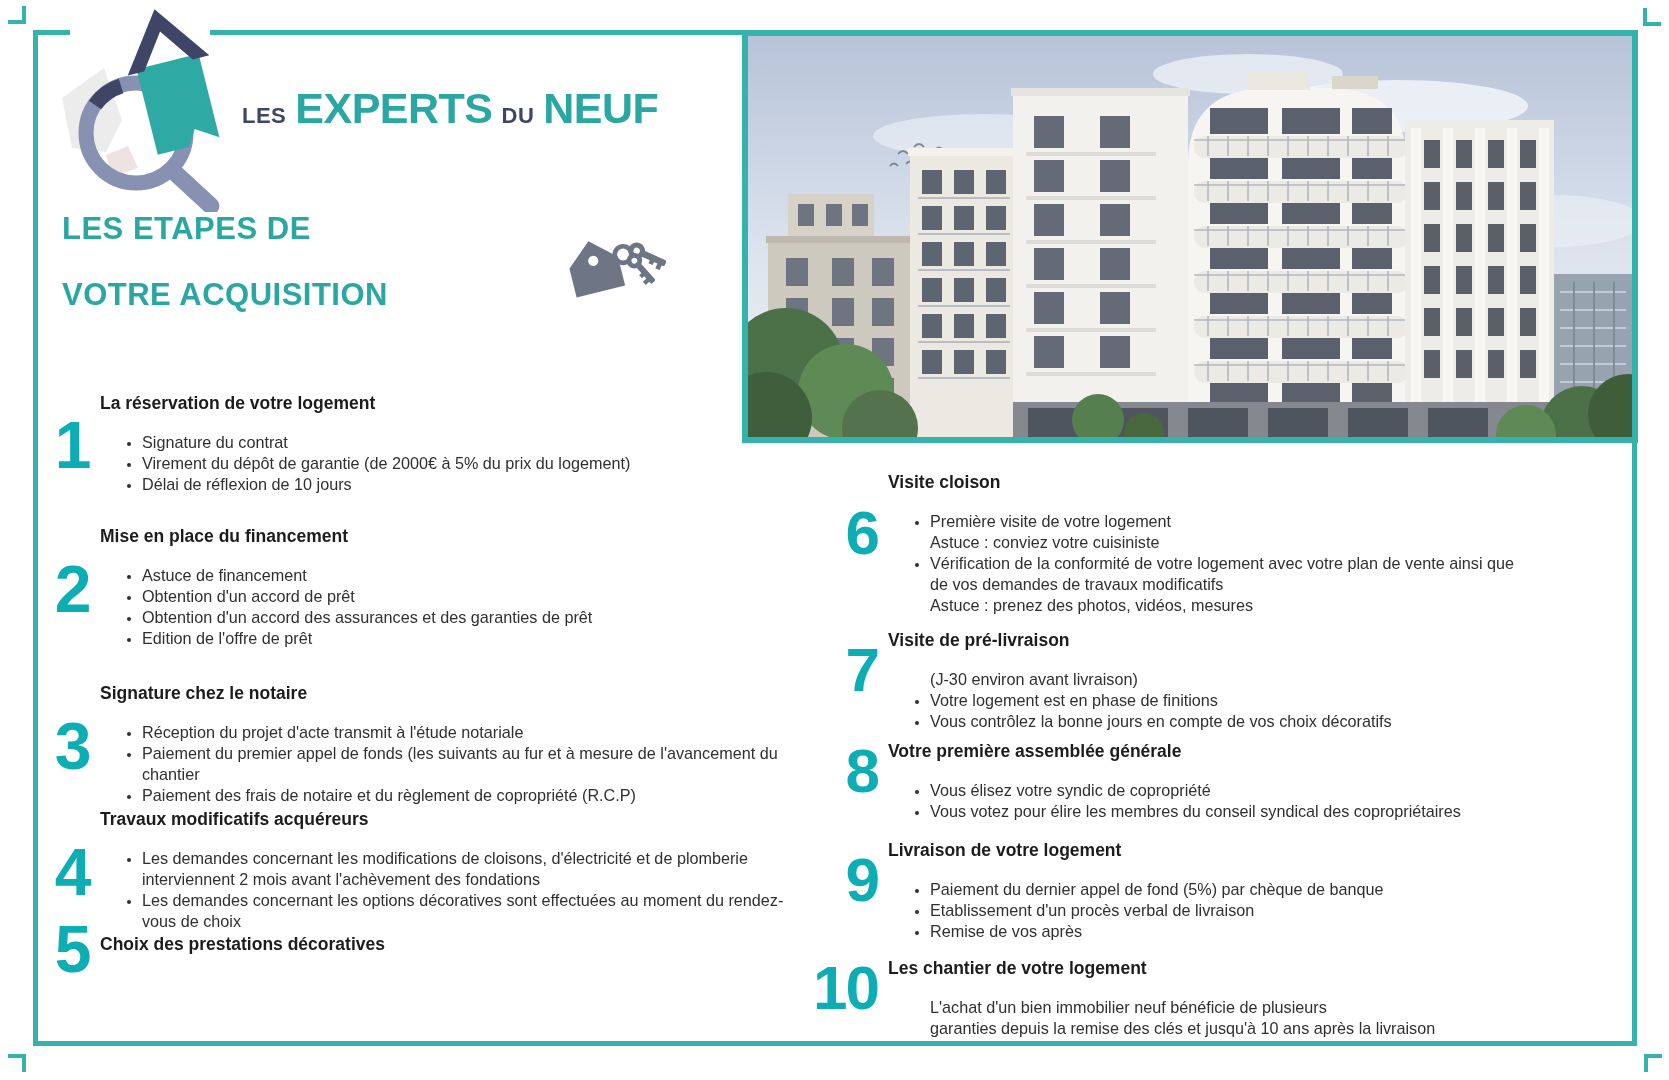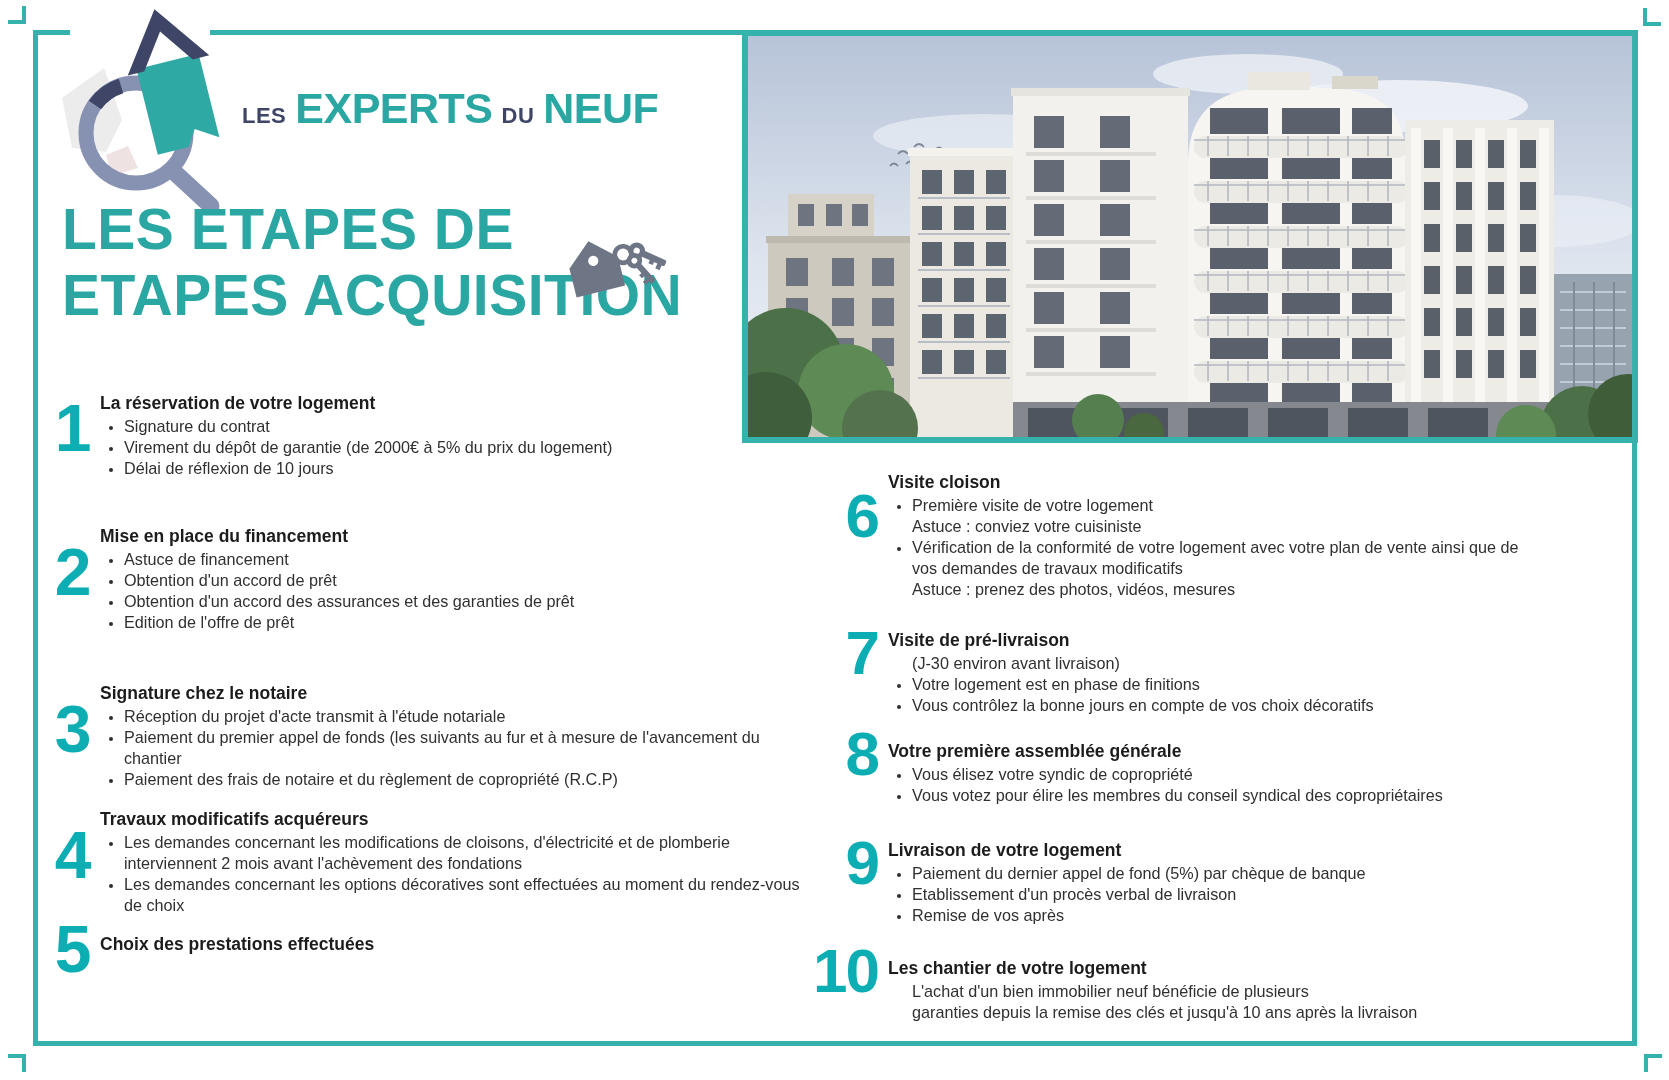--- a/index.html
+++ b/index.html
@@ -22,39 +22,39 @@
   .c-br{right:7px;bottom:8px;border-left-width:4px;border-top-width:4px}
   .c-bl{left:8px;bottom:8px;border-right-width:4px;border-top-width:4px}
 
   
   .logo-art{position:absolute;left:48px;top:0;width:190px;height:212px}
   .wordmark{position:absolute;left:242px;top:84px;display:flex;align-items:baseline;gap:9px;white-space:nowrap}
   .wm-small{font-size:22px;font-weight:bold;color:var(--navy);letter-spacing:.5px}
   .wm-big{font-size:43px;font-weight:bold;color:var(--teal);letter-spacing:-.5px}
 
   
-  .page-title{position:absolute;left:62px;top:196px;color:var(--teal);font-size:57px;font-weight:bold;line-height:66px;letter-spacing:.5px}
+  .page-title{position:absolute;left:62px;top:196px;color:var(--teal);font-size:31px;font-weight:bold;line-height:66px;letter-spacing:.5px}
   .keys-art{position:absolute;left:556px;top:224px;width:112px;height:88px}
 
   
   .photo{position:absolute;left:742px;top:30px;width:896px;height:413px;border:6px solid var(--frame);background:#ccd6e2}
   .photo svg{display:block;width:100%;height:100%}
 
   
   .step{position:absolute;display:flex}
   .step .num{flex:none;font-weight:bold;color:var(--numteal);align-self:center;letter-spacing:-2px}
   .sL{left:44px;width:790px}
   .sR{left:790px;width:745px}
   .sL .num{width:56px;font-size:66px;line-height:62px;text-align:center;margin-top:-4px}
   .sR .num{width:98px;font-size:62px;line-height:60px;text-align:right;padding-right:10px;margin-top:-28px}
   .step .txt{flex:1;color:var(--ink)}
   .sL .txt{max-width:720px}
   .sR .txt{max-width:645px}
   .step h3{margin:12px 0 2px 0;font-size:17.5px;line-height:21px;color:#1c1c1c}
-  .step ul{margin:0;padding:0 0 0 24px;list-style:disc}
+  .step ul{margin:18px;padding:0 0 0 24px;list-style:disc}
   .step li{font-size:16.2px;line-height:21px;color:#303030}
   .step li::marker{font-size:.8em}
   .step li.note{list-style:none}
 </style>
 </head>
 <body>
 
 <div class="poster">
 
   <div class="frame"></div>
@@ -78,21 +78,21 @@
 
   <div class="wordmark">
     <span class="wm-small">LES</span>
     <span class="wm-big">EXPERTS</span>
     <span class="wm-small">DU</span>
     <span class="wm-big">NEUF</span>
   </div>
 
   <div class="page-title">
     <div>LES ETAPES DE</div>
-    <div>ETAPES ACQUISITION</div>
+    <div>VOTRE ACQUISITION</div>
   </div>
 
   <svg class="keys-art" viewBox="0 0 120 95">
     <g fill="#6E7585">
       <g transform="rotate(-14 40 45)">
         <path d="M14,42 L41,18 L68,42 L68,74 L14,74 Z"></path>
         <circle cx="41" cy="40" r="5.5" fill="#ffffff"></circle>
       </g>
       <circle cx="72" cy="33" r="9" fill="none" stroke="#6E7585" stroke-width="5"></circle>
       <g transform="rotate(24 84 30)">
@@ -346,21 +346,21 @@
           <h3>Travaux modificatifs acquéreurs</h3>
           <ul>
             <li class="">Les demandes concernant les modifications de cloisons, d'électricité et de plomberie interviennent 2 mois avant l'achèvement des fondations</li>
             <li class="">Les demandes concernant les options décoratives sont effectuées au moment du rendez-vous de choix</li>
           </ul>
         </div>
       </div>
       <div class="step sL" style="top: 922px;">
         <div class="num">5</div>
         <div class="txt">
-          <h3>Choix des prestations effectuées</h3>
+          <h3>Choix des prestations décoratives</h3>
         </div>
       </div>
     </div>
   <div id="col-right">
       <div class="step sR" style="top: 460px;">
         <div class="num">6</div>
         <div class="txt">
           <h3>Visite cloison</h3>
           <ul>
             <li class="">Première visite de votre logement</li>

